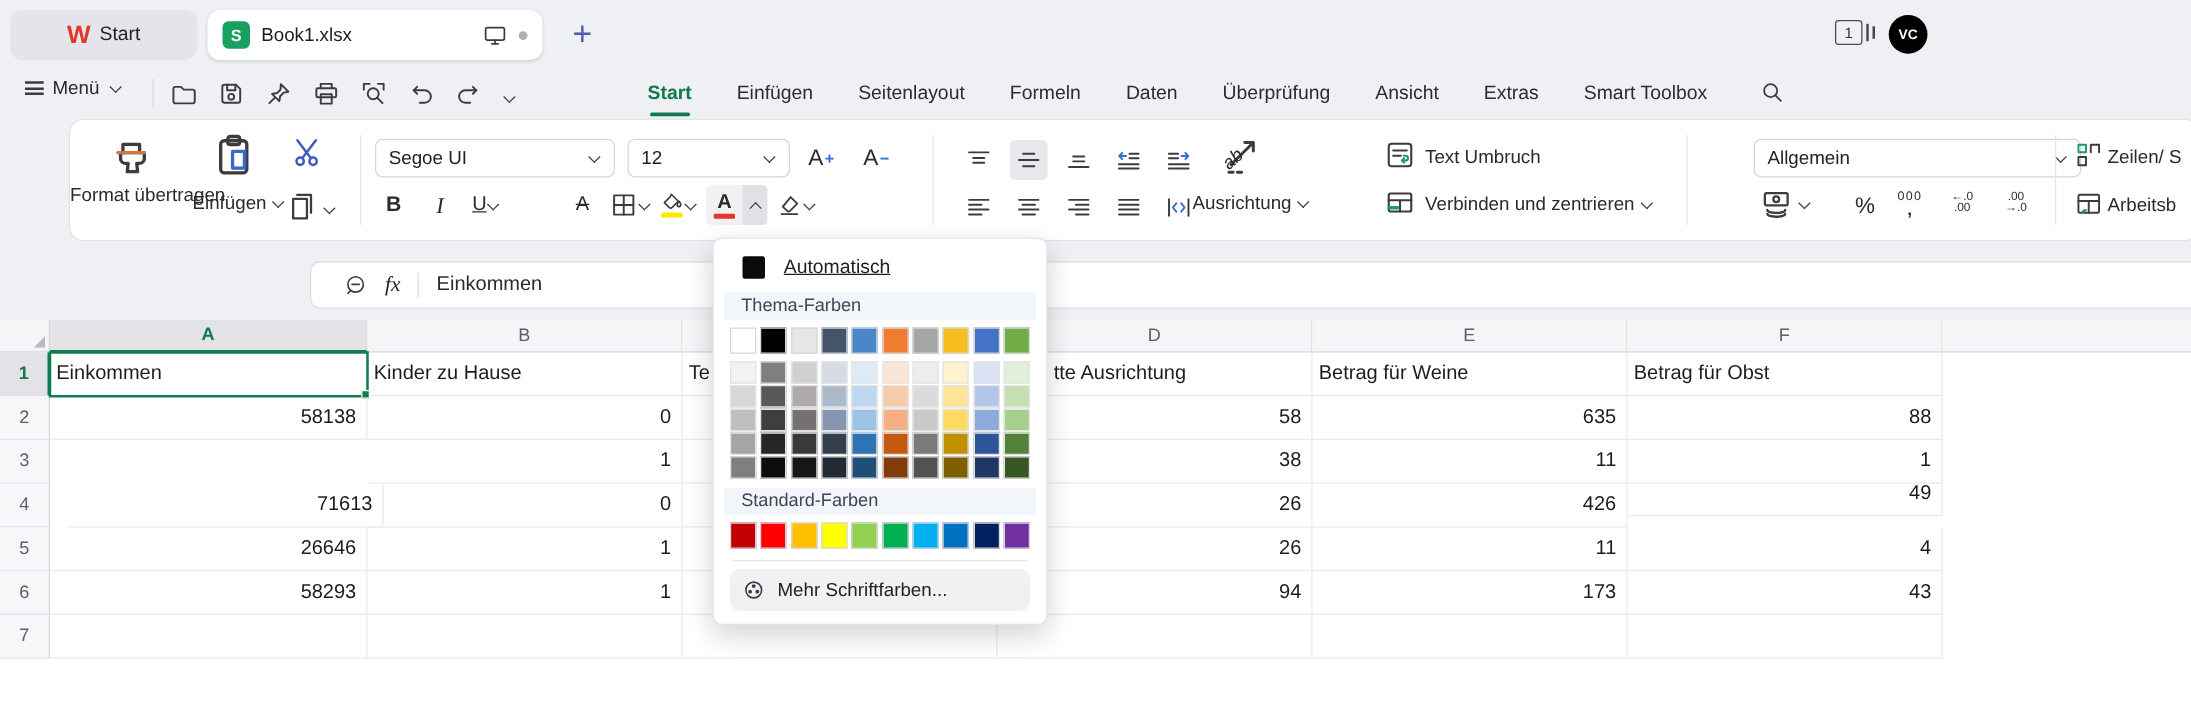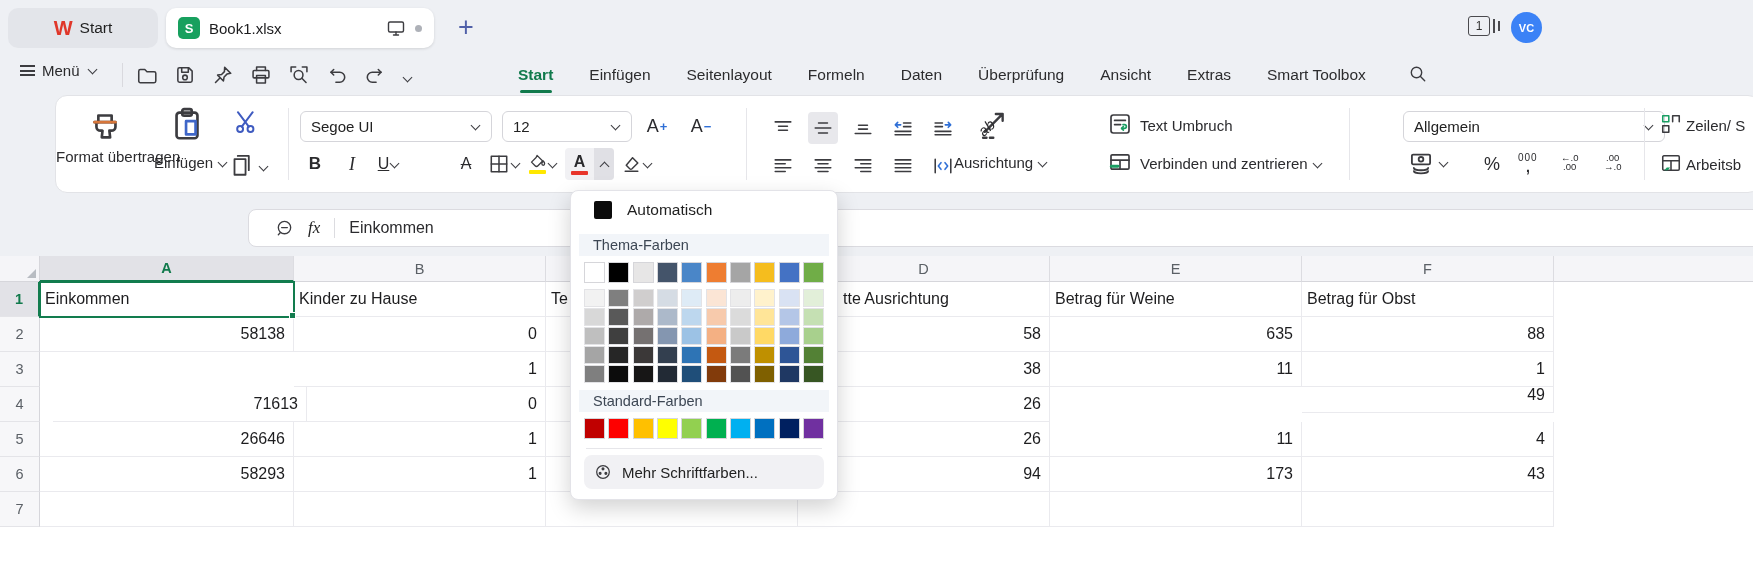--- a/index.html
+++ b/index.html
@@ -15,21 +15,21 @@
   .start-tab{left:8px;top:8px;width:150px;height:40px;background:#e3e5ea;border-radius:10px;display:flex;align-items:center;justify-content:center;gap:9px;font-size:15.5px;color:#1f1f1f;cursor:default;}
   .wlogo{color:#e0372a;font-weight:800;font-size:20px;letter-spacing:-2px;}
   .doc-tab{left:166px;top:8px;width:268px;height:40px;background:#fff;border-radius:10px;box-shadow:0 1px 3px rgba(0,0,0,.12);display:flex;align-items:center;padding:0 12px;gap:9px;font-size:15px;}
   .slogo{width:22px;height:22px;border-radius:5px;background:#17a05e;color:#fff;font-weight:700;font-size:13px;display:flex;align-items:center;justify-content:center;}
   .doc-title{flex:1;color:#1c1c1e;}
   .dot{width:7px;height:7px;border-radius:50%;background:#aeb1b8;}
   .newtab{left:458px;top:10px;font-size:27px;font-weight:400;color:#5060a8;line-height:34px;}
   .winbadge{left:1468px;top:16px;display:flex;align-items:center;gap:3px;}
   .wb-box{width:22px;height:20px;border:1.6px solid #4a4a4e;border-radius:3px;font-size:12px;color:#333;display:flex;align-items:center;justify-content:center;}
   .wb-bar{width:2px;height:14px;background:#4a4a4e;display:inline-block;}
-  .avatar{left:1511px;top:12px;width:31px;height:31px;border-radius:50%;background:#3b82f6;color:#fff;font-size:11px;font-weight:700;display:flex;align-items:center;justify-content:center;}
+  .avatar{left:1511px;top:12px;width:31px;height:31px;border-radius:50%;background:#000000;color:#fff;font-size:11px;font-weight:700;display:flex;align-items:center;justify-content:center;}
   
   .menu-btn{left:20px;top:62px;display:flex;align-items:center;gap:7px;font-size:15px;color:#2a2a2c;}
   .hb{display:inline-block;width:15px;height:11px;border-top:2px solid #3c3c40;border-bottom:2px solid #3c3c40;position:relative;}
   .hb::after{content:"";position:absolute;left:0;top:2.6px;width:15px;height:2px;background:#3c3c40;}
   .vdiv-s{width:1px;height:24px;background:#d9d9de;}
   .mb-icons{left:136px;top:64px;display:flex;align-items:center;gap:16px;}
   .mb-icons svg{width:22px;height:22px;}
   .rtab-row{left:518px;top:55px;height:40px;display:flex;align-items:center;gap:36px;}
   .rtab{font-size:15.5px;color:#2c2c2e;position:relative;height:40px;display:flex;align-items:center;cursor:default;}
   .rtab.active{color:#117a4c;font-weight:700;}
@@ -75,21 +75,21 @@
   .colh.fill{border-right:none;}
   .rowh{position:absolute;left:0;width:40px;background:#f7f7f9;border-right:1px solid #d6d6db;border-bottom:1px solid #e4e4e8;font-size:14.5px;color:#5b6066;display:flex;align-items:center;justify-content:center;}
   .rowh.selr{background:#e2e2e7;color:#117a4c;border-right:2px solid #127c4e;font-weight:600;}
   .cell{position:absolute;border-right:1px solid #eaeaee;border-bottom:1px solid #eaeaee;font-size:16px;color:#1d1d1f;display:flex;align-items:center;}
   .cell.hdrc{justify-content:flex-start;padding-left:5px;}
   .cell.numc{justify-content:flex-end;padding-right:8px;}
   .cell.selcell{outline:2px solid #127c4e;outline-offset:-1px;z-index:2;}
   .handle{position:absolute;right:-3px;bottom:-3px;width:7px;height:7px;background:#127c4e;border:1px solid #fff;}
   
   .dropdown{left:570px;top:190px;width:268px;background:#fff;border:1px solid #e3e3e8;border-radius:8px;box-shadow:0 8px 22px rgba(0,0,0,.18);padding:10px 13px 10px 13px;z-index:50;}
-  .auto-row{display:flex;align-items:flex-start;gap:15px;height:26px;padding-left:10px;margin-bottom:7px;font-size:15.5px;color:#1f1f1f;}
+  .auto-row{display:flex;align-items:center;gap:15px;height:26px;padding-left:10px;margin-bottom:7px;font-size:15.5px;color:#1f1f1f;text-decoration:underline;}
   .auto-sw{width:18px;height:18px;background:#0b0b0b;border-radius:2px;}
   .sec-h{background:#f2f5f9;height:22px;line-height:22px;margin:0 -5px;padding-left:14px;font-size:14.5px;color:#3d4754;}
   .swrow{display:flex;justify-content:space-between;margin-top:6px;}
   .sw{width:21px;height:21px;border:1px solid #d6d6da;display:inline-block;}
   .swrow.v{margin-top:0;margin-bottom:1px;}
   .swrow.v .sw{height:18px;border-color:#e3e3e6;}
   .vwrap{margin-top:6px;}
   .dd-div{border-top:1px solid #e6e6ea;margin:9px 2px 0 2px;}
   .more-btn{margin-top:6px;height:34px;background:#f1f1f4;border-radius:8px;display:flex;align-items:center;gap:10px;padding-left:10px;font-size:15px;color:#222;}
 </style>
@@ -426,20 +426,21 @@
       <div class="cell numc" style="left: 294px; top: 96px; width: 252px; height: 35px;">1</div>
       <div class="cell numc" style="left: 546px; top: 96px; width: 252px; height: 35px;"></div>
       <div class="cell numc" style="left: 798px; top: 96px; width: 252px; height: 35px;">38</div>
       <div class="cell numc" style="left: 1050px; top: 96px; width: 252px; height: 35px;">11</div>
       <div class="cell numc" style="left: 1302px; top: 96px; width: 252px; height: 35px;">1</div>
       <div class="rowh" style="top: 131px; height: 35px;">4</div>
       <div class="cell numc" style="left: 53px; top: 131px; width: 254px; height: 35px;">71613</div>
       <div class="cell numc" style="left: 294px; top: 131px; width: 252px; height: 35px;">0</div>
       <div class="cell numc" style="left: 546px; top: 131px; width: 252px; height: 35px;"></div>
       <div class="cell numc" style="left: 798px; top: 131px; width: 252px; height: 35px;">26</div>
+      <div class="cell numc" style="left: 1050px; top: 131px; width: 252px; height: 35px;">426</div>
       <div class="cell numc" style="left: 1302px; top: 122px; width: 252px; height: 35px;">49</div>
       <div class="rowh" style="top: 166px; height: 35px;">5</div>
       <div class="cell numc" style="left: 40px; top: 166px; width: 254px; height: 35px;">26646</div>
       <div class="cell numc" style="left: 294px; top: 166px; width: 252px; height: 35px;">1</div>
       <div class="cell numc" style="left: 546px; top: 166px; width: 252px; height: 35px;"></div>
       <div class="cell numc" style="left: 798px; top: 166px; width: 252px; height: 35px;">26</div>
       <div class="cell numc" style="left: 1050px; top: 166px; width: 252px; height: 35px;">11</div>
       <div class="cell numc" style="left: 1302px; top: 166px; width: 252px; height: 35px;">4</div>
       <div class="rowh" style="top: 201px; height: 35px;">6</div>
       <div class="cell numc" style="left: 40px; top: 201px; width: 254px; height: 35px;">58293</div>

